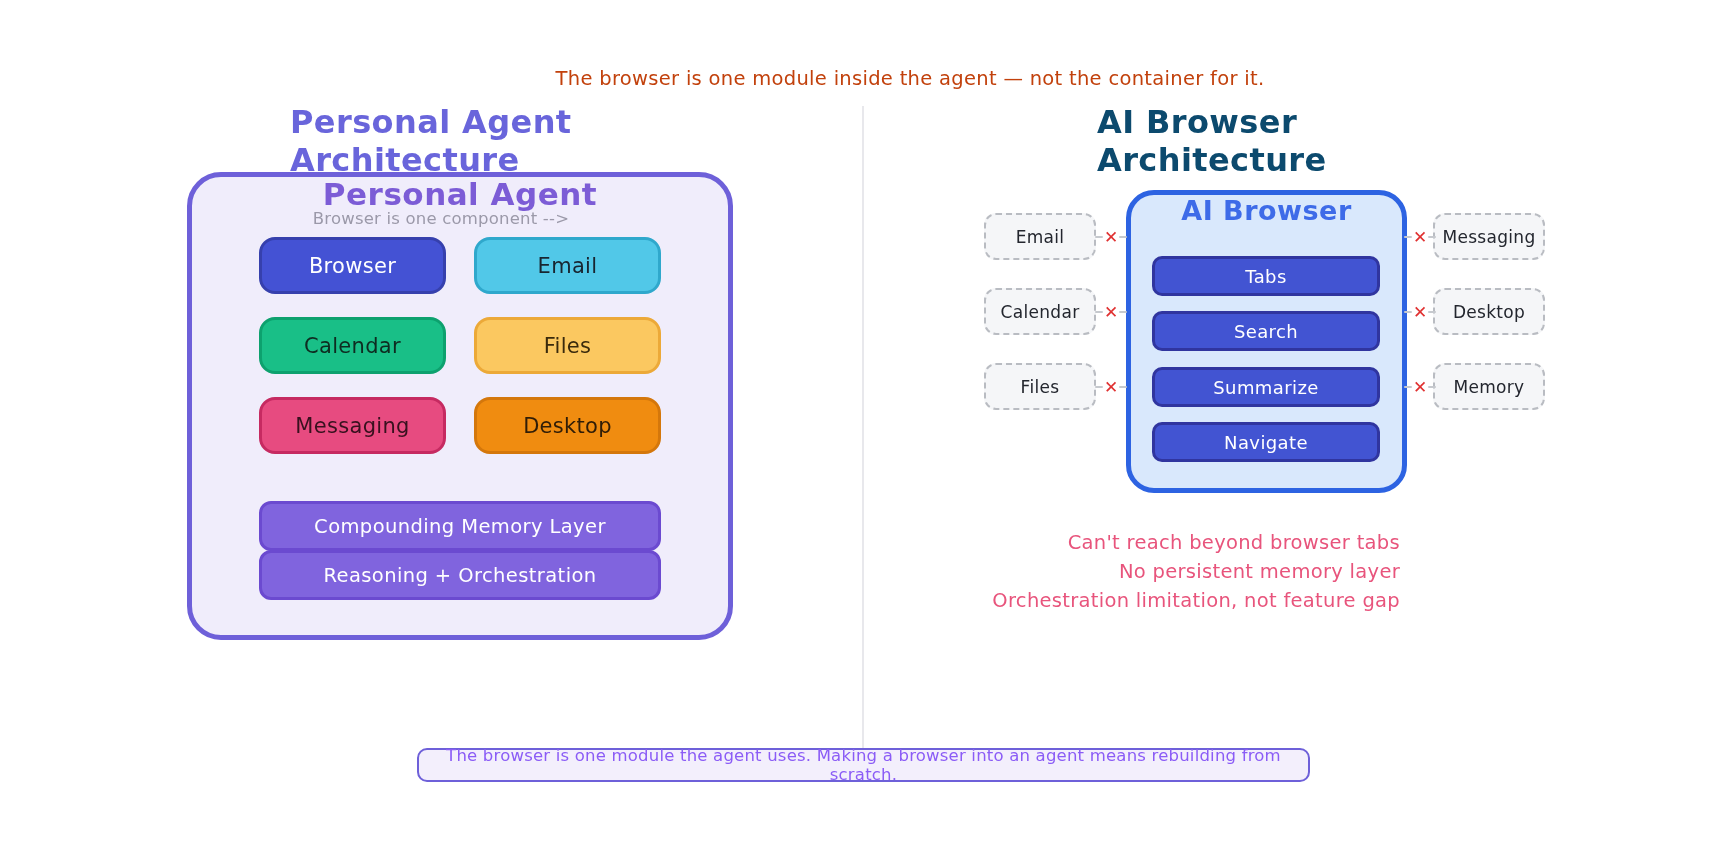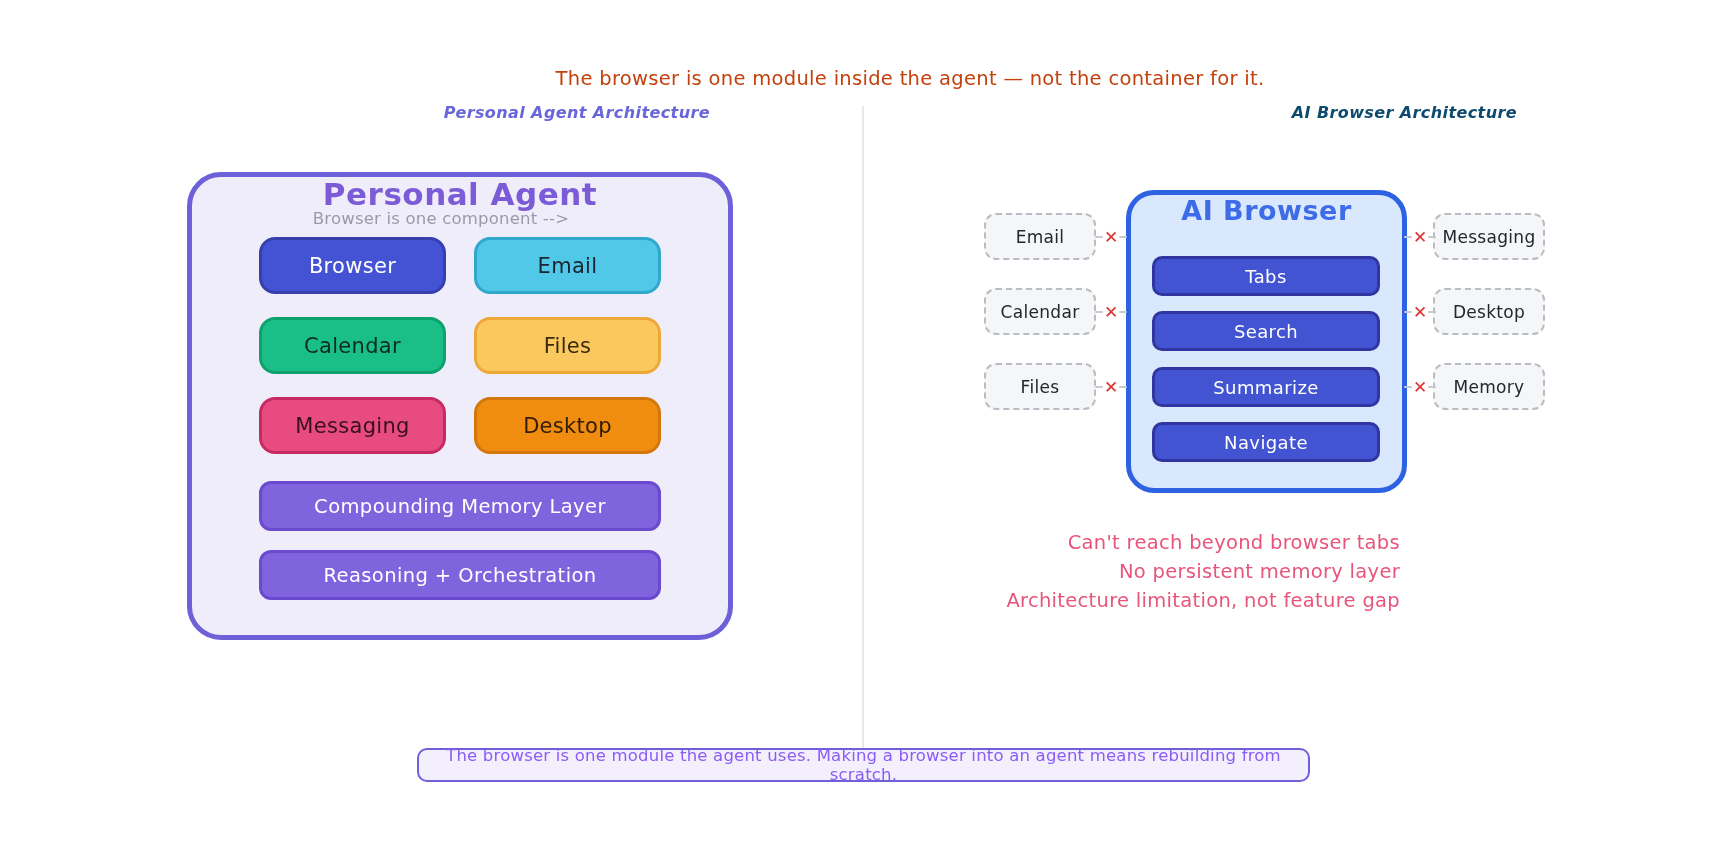--- a/index.html
+++ b/index.html
@@ -9,39 +9,39 @@
   }
   .abs{position:absolute;}
   .ctr{display:flex;align-items:center;justify-content:center;text-align:center;}
 
   
   .main-title{left:510px;top:20px;width:800px;font-size:36px;font-weight:700;letter-spacing:.5px;color:#161616;text-align:center;}
   .subtitle{left:460px;top:67px;width:900px;font-size:19.5px;color:#c2410c;text-align:center;letter-spacing:.3px;}
   .divider{left:862px;top:106px;width:2px;height:648px;background:#e8e8ec;}
 
   
-  .col-heading{top:103px;width:420px;font-size:16px;font-weight:600;text-align:right;letter-spacing:.4px;font-style:italic;}
+  .col-heading{top:103px;width:420px;font-size:32px;font-weight:600;text-align:left;letter-spacing:.4px;}
   .col-heading.left{left:290px;color:#6965db;}
   .col-heading.right{left:1097px;color:#0c4a6e;}
 
   
   .pa-box{left:187px;top:172px;width:546px;height:468px;background:#f0edfb;border:5px solid #6e60d9;border-radius:34px;box-sizing:border-box;}
   .pa-title{left:187px;top:176px;width:546px;font-size:31px;font-weight:600;color:#7c5cd6;text-align:center;letter-spacing:.5px;}
   .pa-annotation{left:241px;top:209px;width:400px;font-size:16.5px;color:#9b99a9;text-align:center;letter-spacing:.2px;}
 
   .module{width:187px;height:57px;border-radius:16px;box-sizing:border-box;border:3px solid;font-size:21px;letter-spacing:.3px;}
   .m-browser{left:259px;top:237px;background:#4452d4;border-color:#3640ad;color:#ffffff;}
   .m-email{left:474px;top:237px;background:#51c8e8;border-color:#2fa8cc;color:#182530;}
   .m-calendar{left:259px;top:317px;background:#19bf87;border-color:#0da16e;color:#0e2c21;}
   .m-files{left:474px;top:317px;background:#fbc860;border-color:#eca938;color:#3a2a0c;}
   .m-messaging{left:259px;top:397px;background:#e74b80;border-color:#c62a61;color:#38111e;}
   .m-desktop{left:474px;top:397px;background:#f08c10;border-color:#d4770b;color:#301d07;}
 
   .layer{left:259px;width:402px;height:50px;border-radius:12px;box-sizing:border-box;border:3px solid #6b4ad0;background:#8064de;color:#ffffff;font-size:19.5px;letter-spacing:.4px;}
-  .layer-1{top:481px;} .layer-2{top:550px;}
+  .layer-1{top:501px;} .layer-2{top:550px;}
 
   
   .ab-box{left:1126px;top:190px;width:281px;height:303px;background:#d9e8fc;border:5px solid #2d63e2;border-radius:28px;box-sizing:border-box;}
   .ab-title{left:1126px;top:195px;width:281px;font-size:27px;font-weight:600;color:#3e6be8;text-align:center;letter-spacing:.5px;}
   .feature{left:1152px;width:228px;height:40px;border-radius:10px;box-sizing:border-box;border:3px solid #30359f;background:#4254d2;color:#ffffff;font-size:18px;letter-spacing:.4px;}
   .f-1{top:256px;} .f-2{top:311px;} .f-3{top:367px;} .f-4{top:422px;}
 
   .dashed-box{width:112px;height:47px;border:2.5px dashed #b9bcc2;border-radius:12px;background:#f5f6f8;box-sizing:border-box;font-size:17px;color:#23262e;letter-spacing:.3px;}
   .dl{left:984px;} .dr{left:1433px;}
   .row-1{top:213px;} .row-2{top:288px;} .row-3{top:363px;}
@@ -127,18 +127,18 @@
   </div>
   <div class="abs connector cr c-row-3">
     <span class="stub"></span>
       <span class="xmark">✕</span>
       <span class="stub"></span>
   </div>
 
   <div class="abs limitations">
     <div>Can't reach beyond browser tabs</div>
     <div>No persistent memory layer</div>
-    <div>Architecture limitation, not feature gap</div>
+    <div>Orchestration limitation, not feature gap</div>
   </div>
 
   <div class="abs ctr footer-note">The browser is one module the agent uses. Making a browser into an agent means rebuilding from scratch.</div>
 
 </div>
 
 </body></html>

